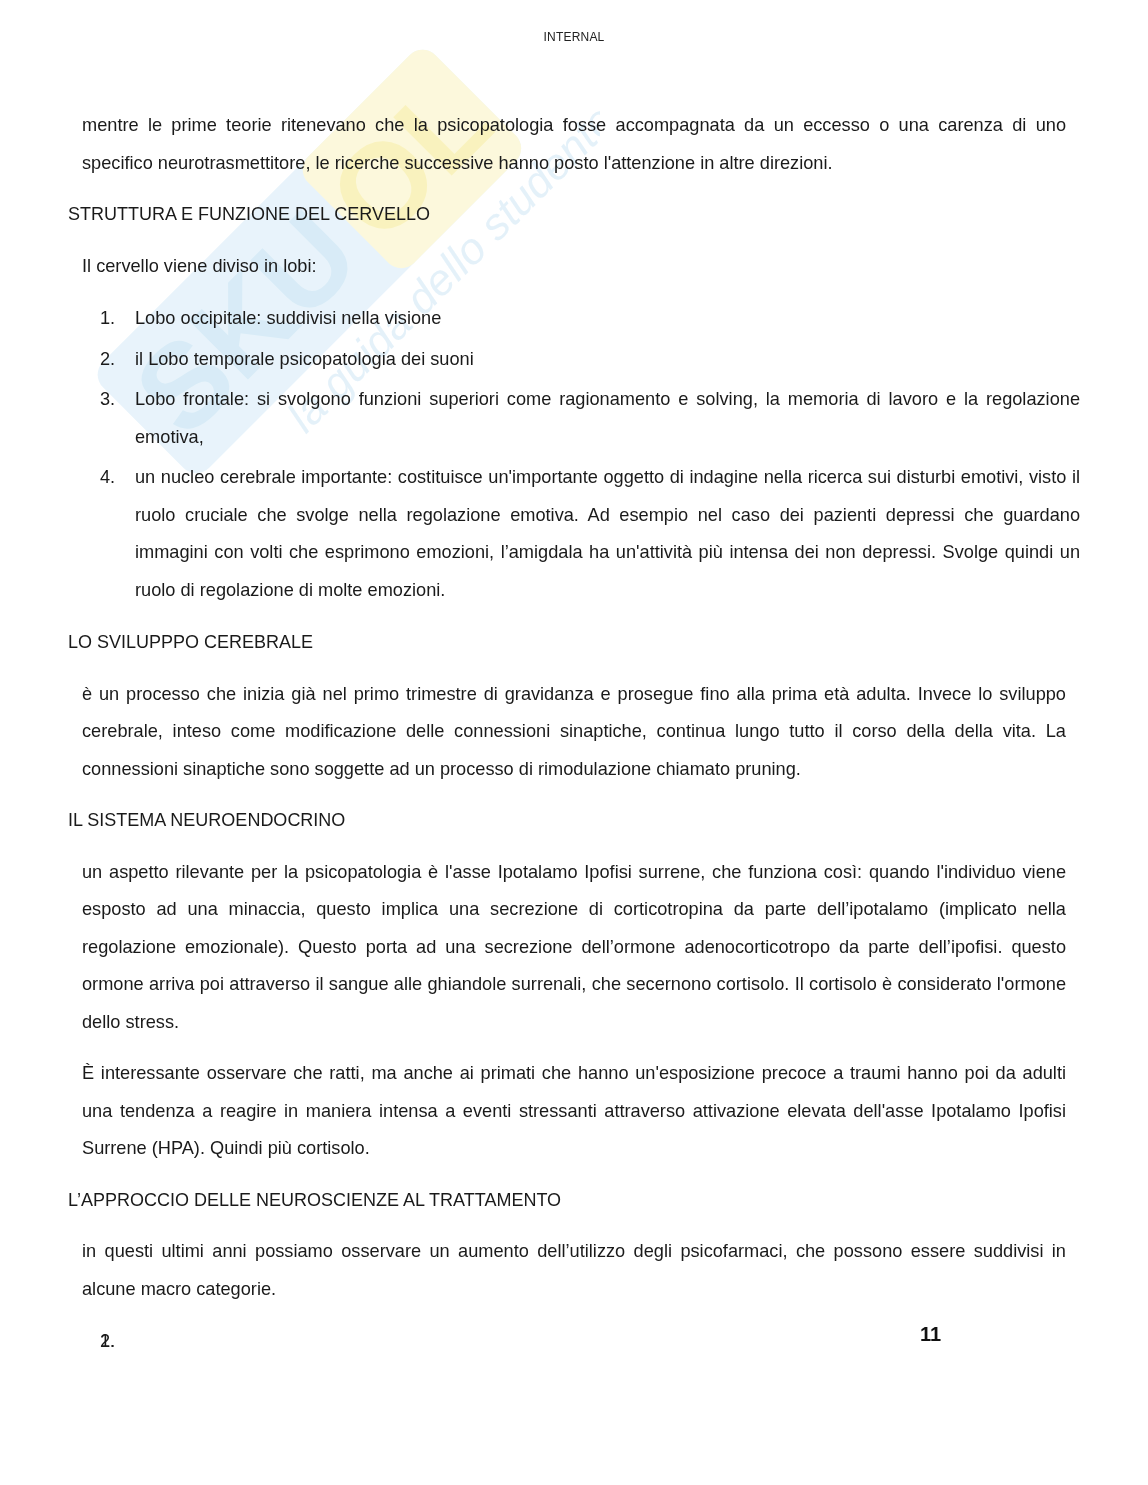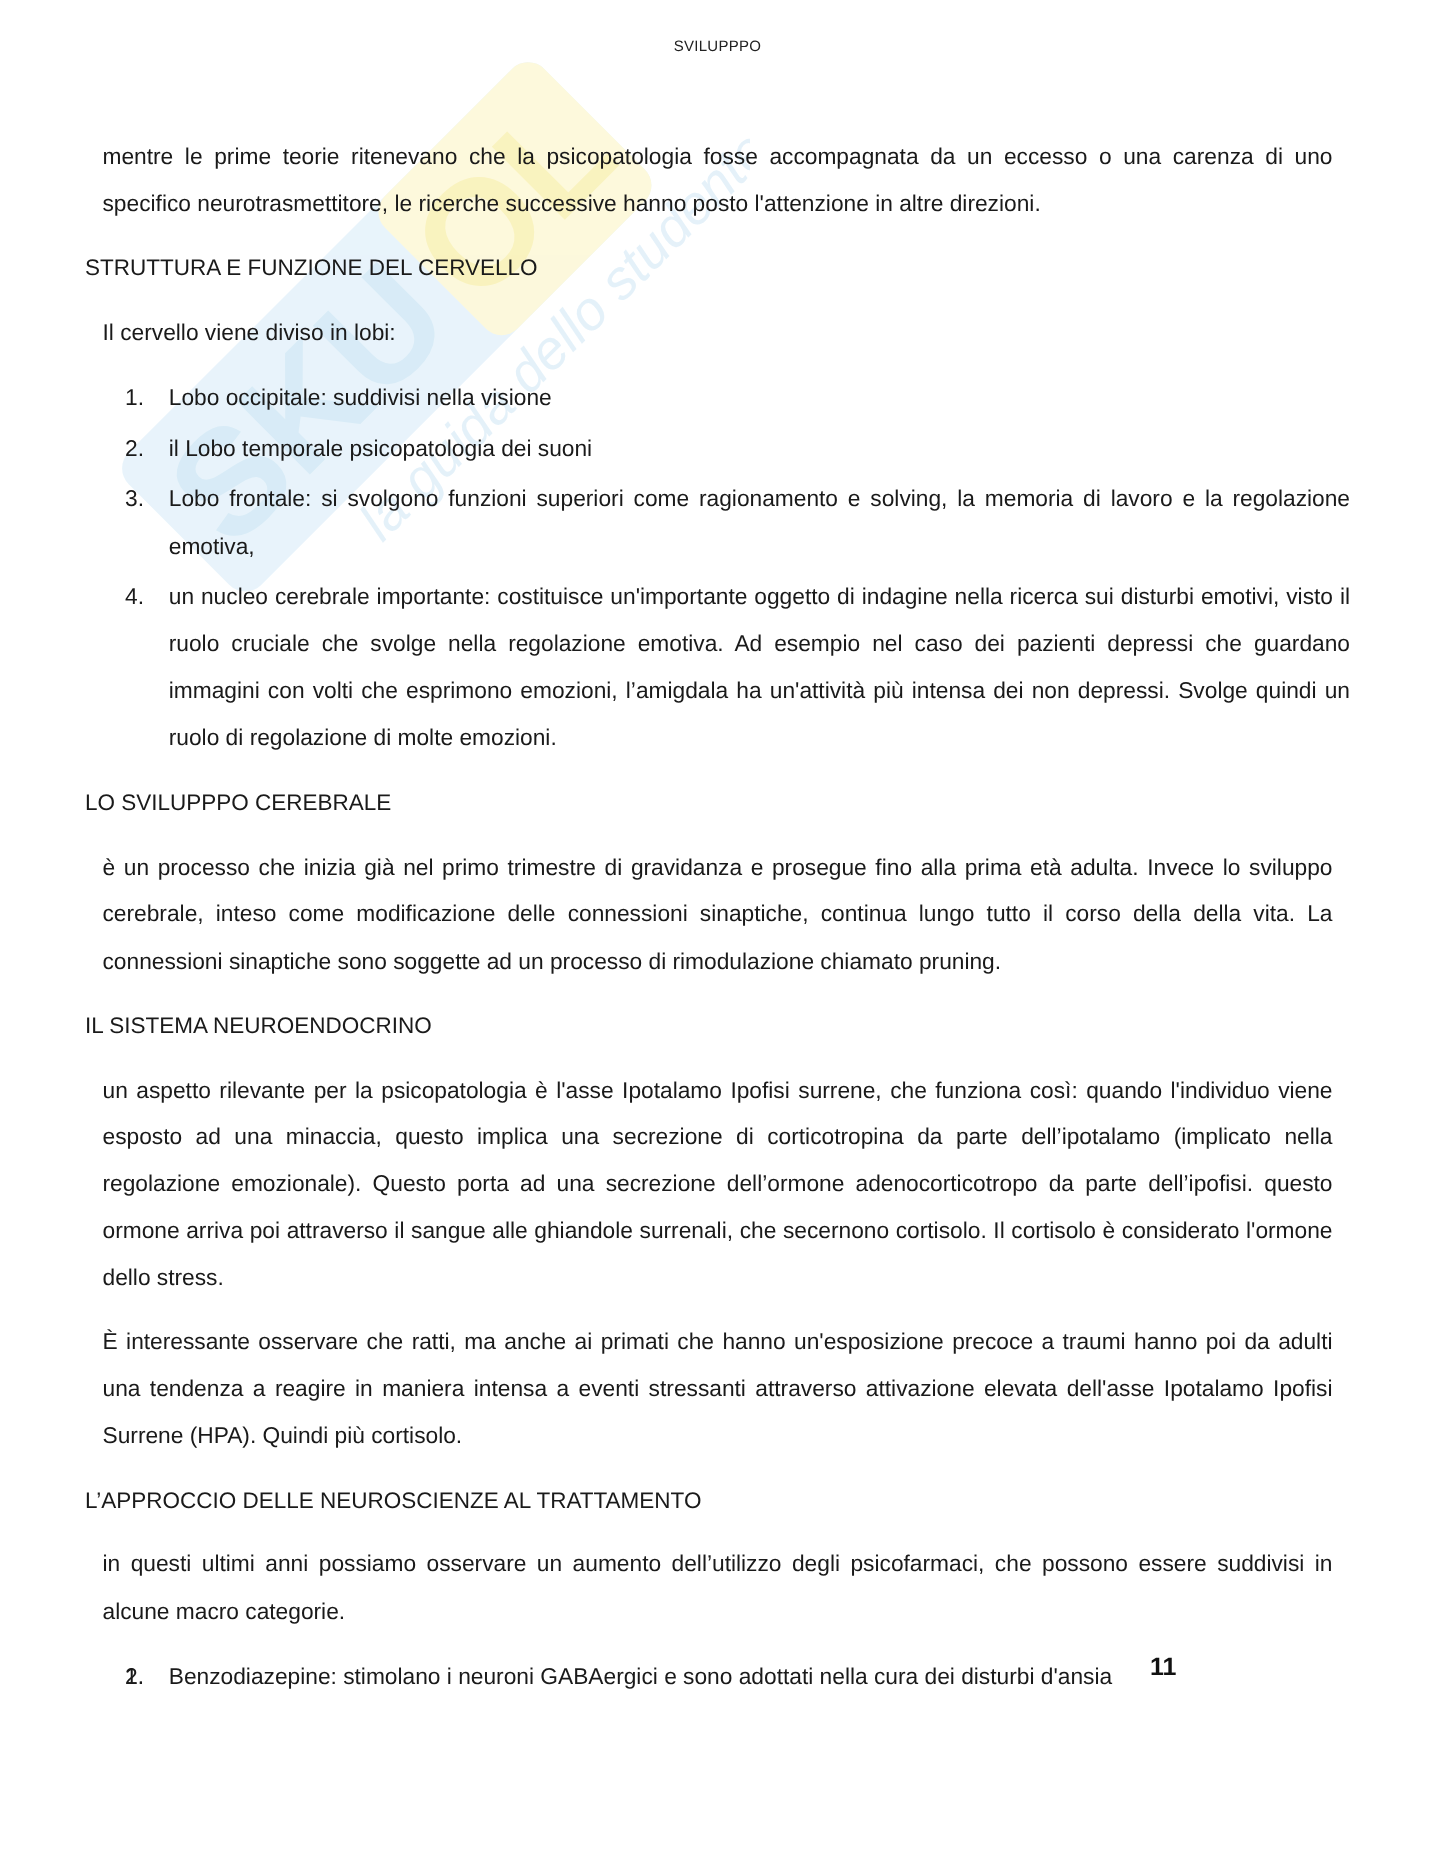--- a/index.html
+++ b/index.html
@@ -85,21 +85,21 @@
 <svg class="watermark" viewBox="0 0 560 470" xmlns="http://www.w3.org/2000/svg">
   <g transform="rotate(-45 280 235)" opacity="0.55">
     <rect x="40" y="150" width="470" height="150" rx="18" fill="#d6ebf8"></rect>
     <rect x="330" y="150" width="180" height="150" rx="18" fill="#fbf4c0"></rect>
     <text x="60" y="265" font-family="Liberation Sans, sans-serif" font-size="120" font-weight="bold" fill="#b9dcf1">SKU</text>
     <text x="335" y="265" font-family="Liberation Sans, sans-serif" font-size="120" font-weight="bold" fill="#f5e98a">OL</text>
     <text x="150" y="345" font-family="Liberation Sans, sans-serif" font-size="44" font-style="italic" fill="#cfe6f5">la guida dello studente</text>
   </g>
 </svg>
 
-<div class="header-label">SVILUPPPO</div>
+<div class="header-label">INTERNAL</div>
 
 <div class="content">
   <p class="para">mentre le prime teorie ritenevano che la psicopatologia fosse accompagnata da un eccesso o una carenza di uno specifico neurotrasmettitore, le ricerche successive hanno posto l'attenzione in altre direzioni.</p>
 
   <p class="heading">STRUTTURA E FUNZIONE DEL CERVELLO</p>
   <p class="para">Il cervello viene diviso in lobi:</p>
   <ol class="list">
     <li>
       <span class="num">1.</span>
       <span>Lobo occipitale: suddivisi nella visione</span>
@@ -126,18 +126,17 @@
   <p class="para">È interessante osservare che ratti, ma anche ai primati che hanno un'esposizione precoce a traumi hanno poi da adulti una tendenza a reagire in maniera intensa a eventi stressanti attraverso attivazione elevata dell'asse Ipotalamo Ipofisi Surrene (HPA). Quindi più cortisolo.</p>
 
   <p class="heading">L’APPROCCIO DELLE NEUROSCIENZE AL TRATTAMENTO</p>
   <p class="para">in questi ultimi anni possiamo osservare un aumento dell’utilizzo degli psicofarmaci, che possono essere suddivisi in alcune macro categorie.</p>
   <ol class="list">
     <li>
       <span class="num">1.</span>
     </li>
     <li>
       <span class="num">2.</span>
-      <span>Benzodiazepine: stimolano i neuroni GABAergici e sono adottati nella cura dei disturbi d'ansia</span>
     </li>
   </ol>
 </div>
 
 <div class="page-number">11</div>
 
 </body></html>

